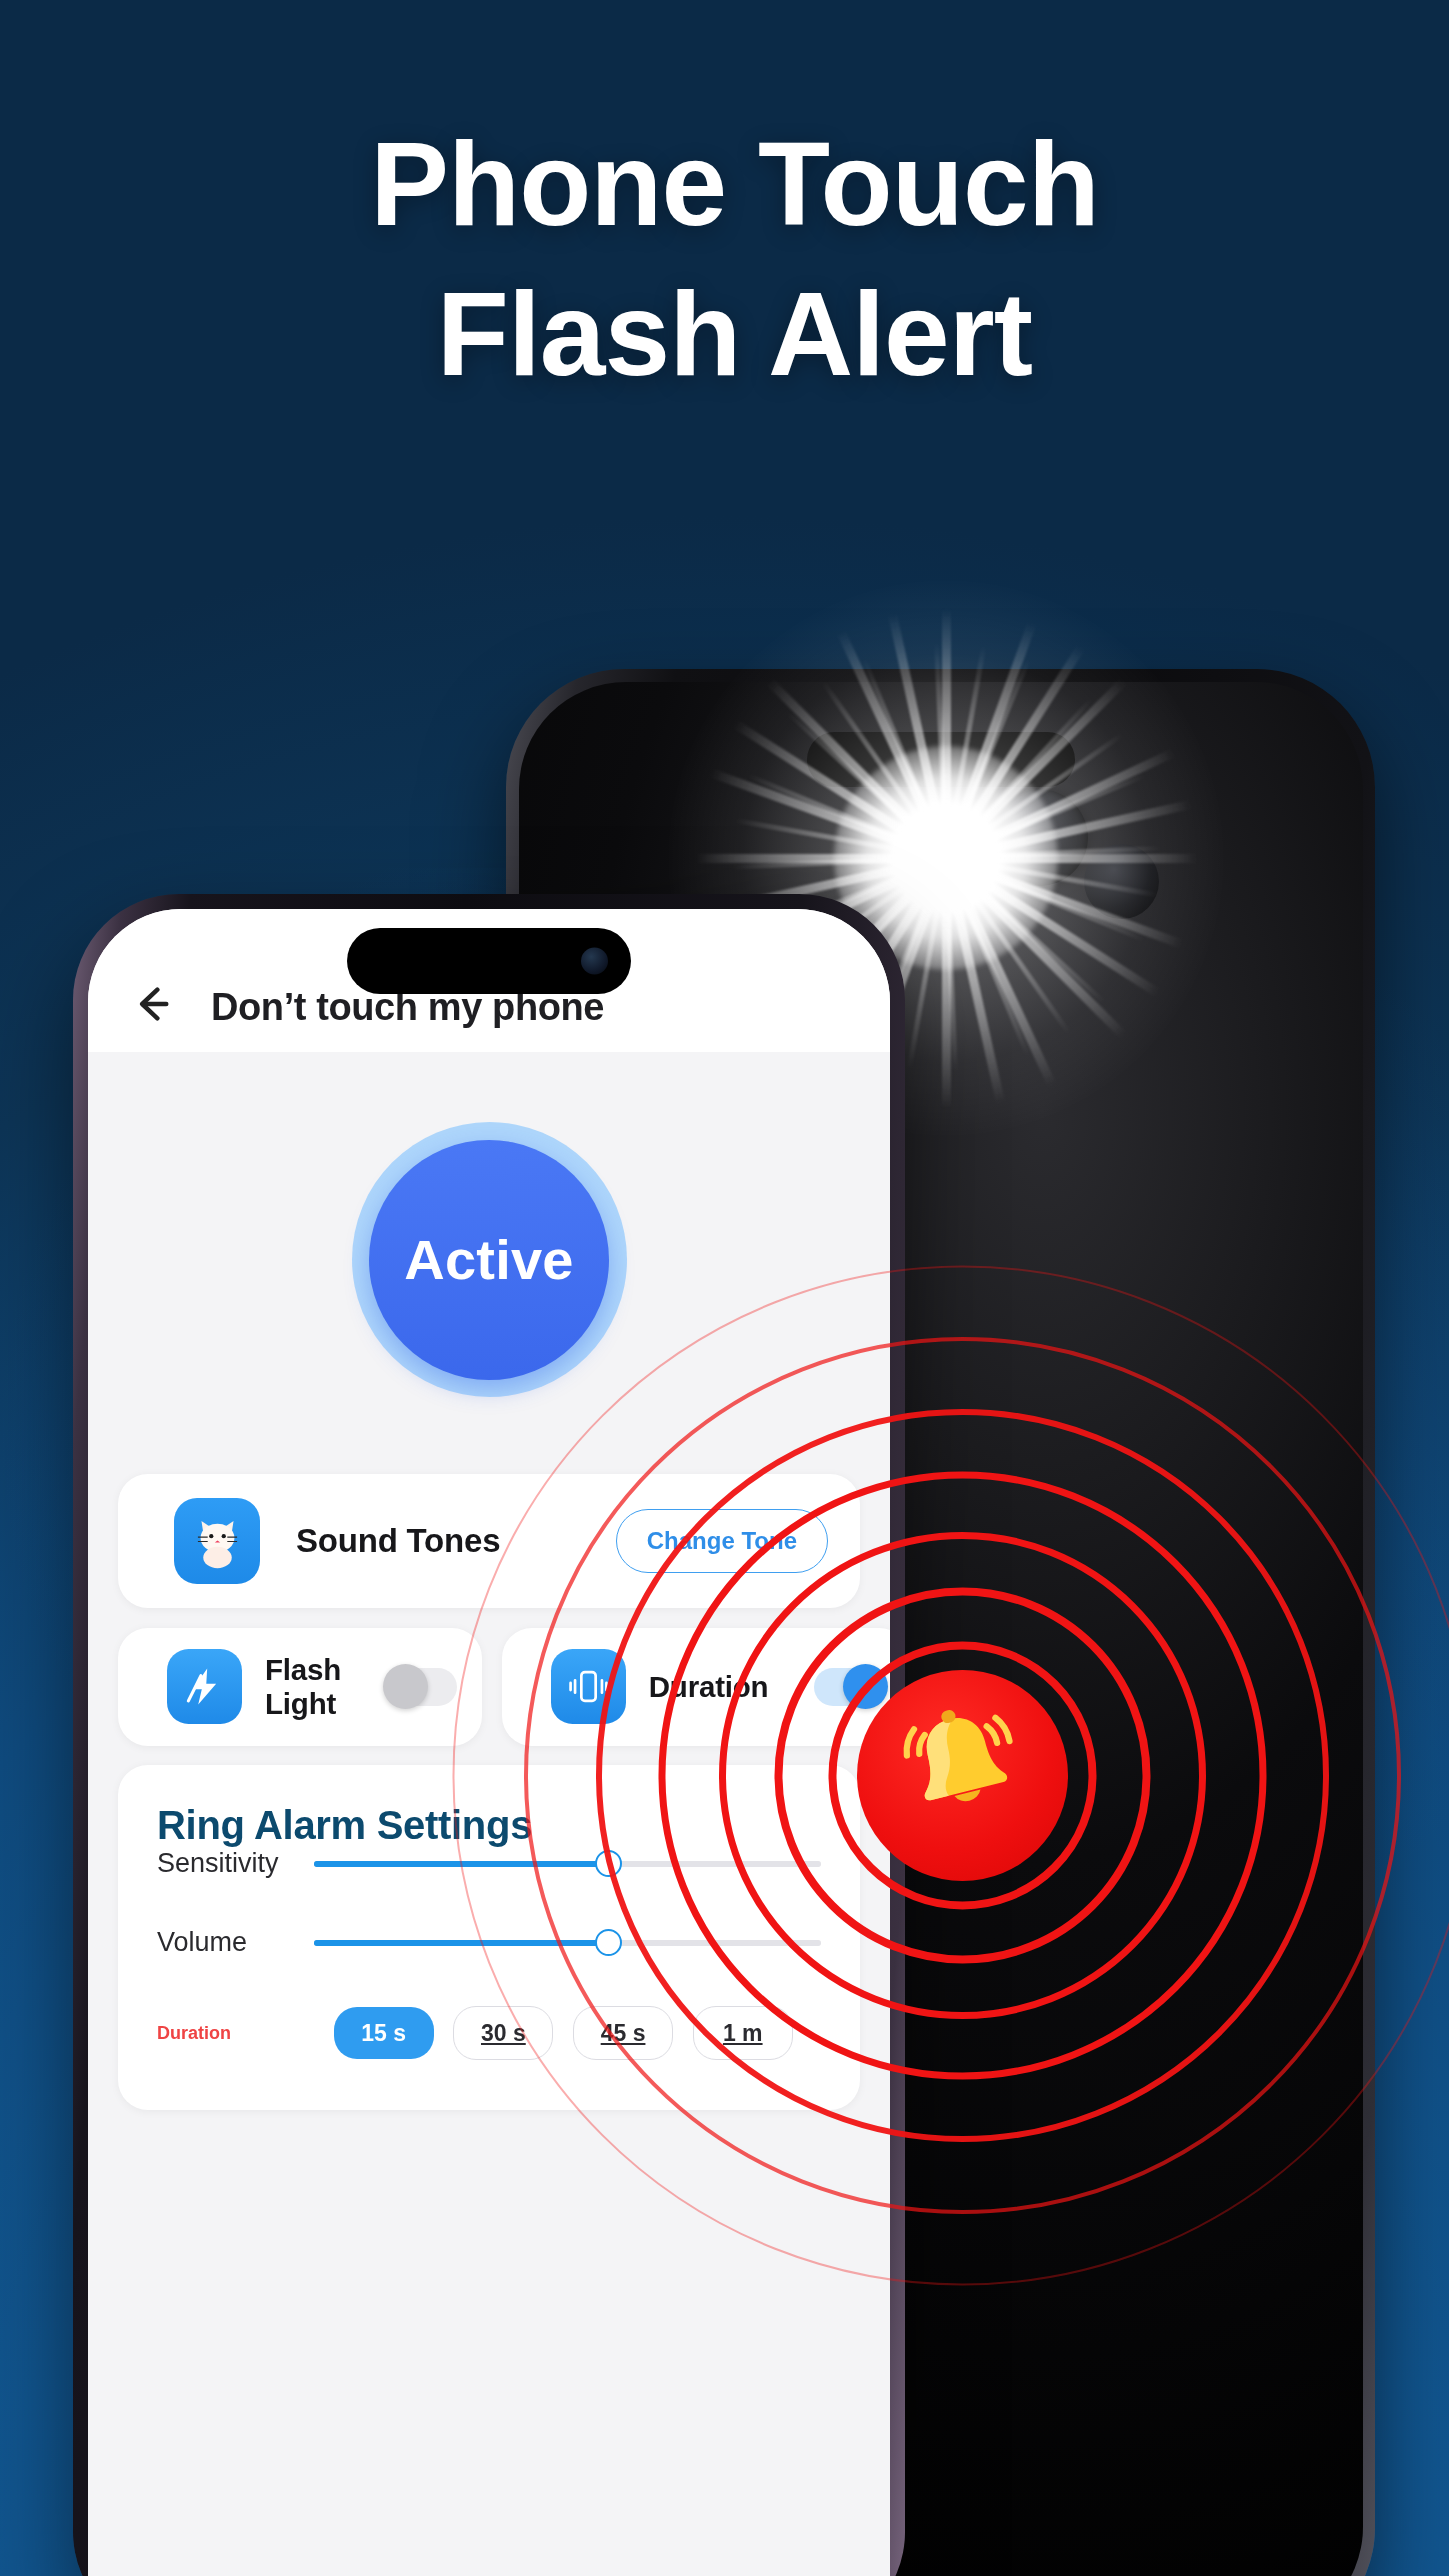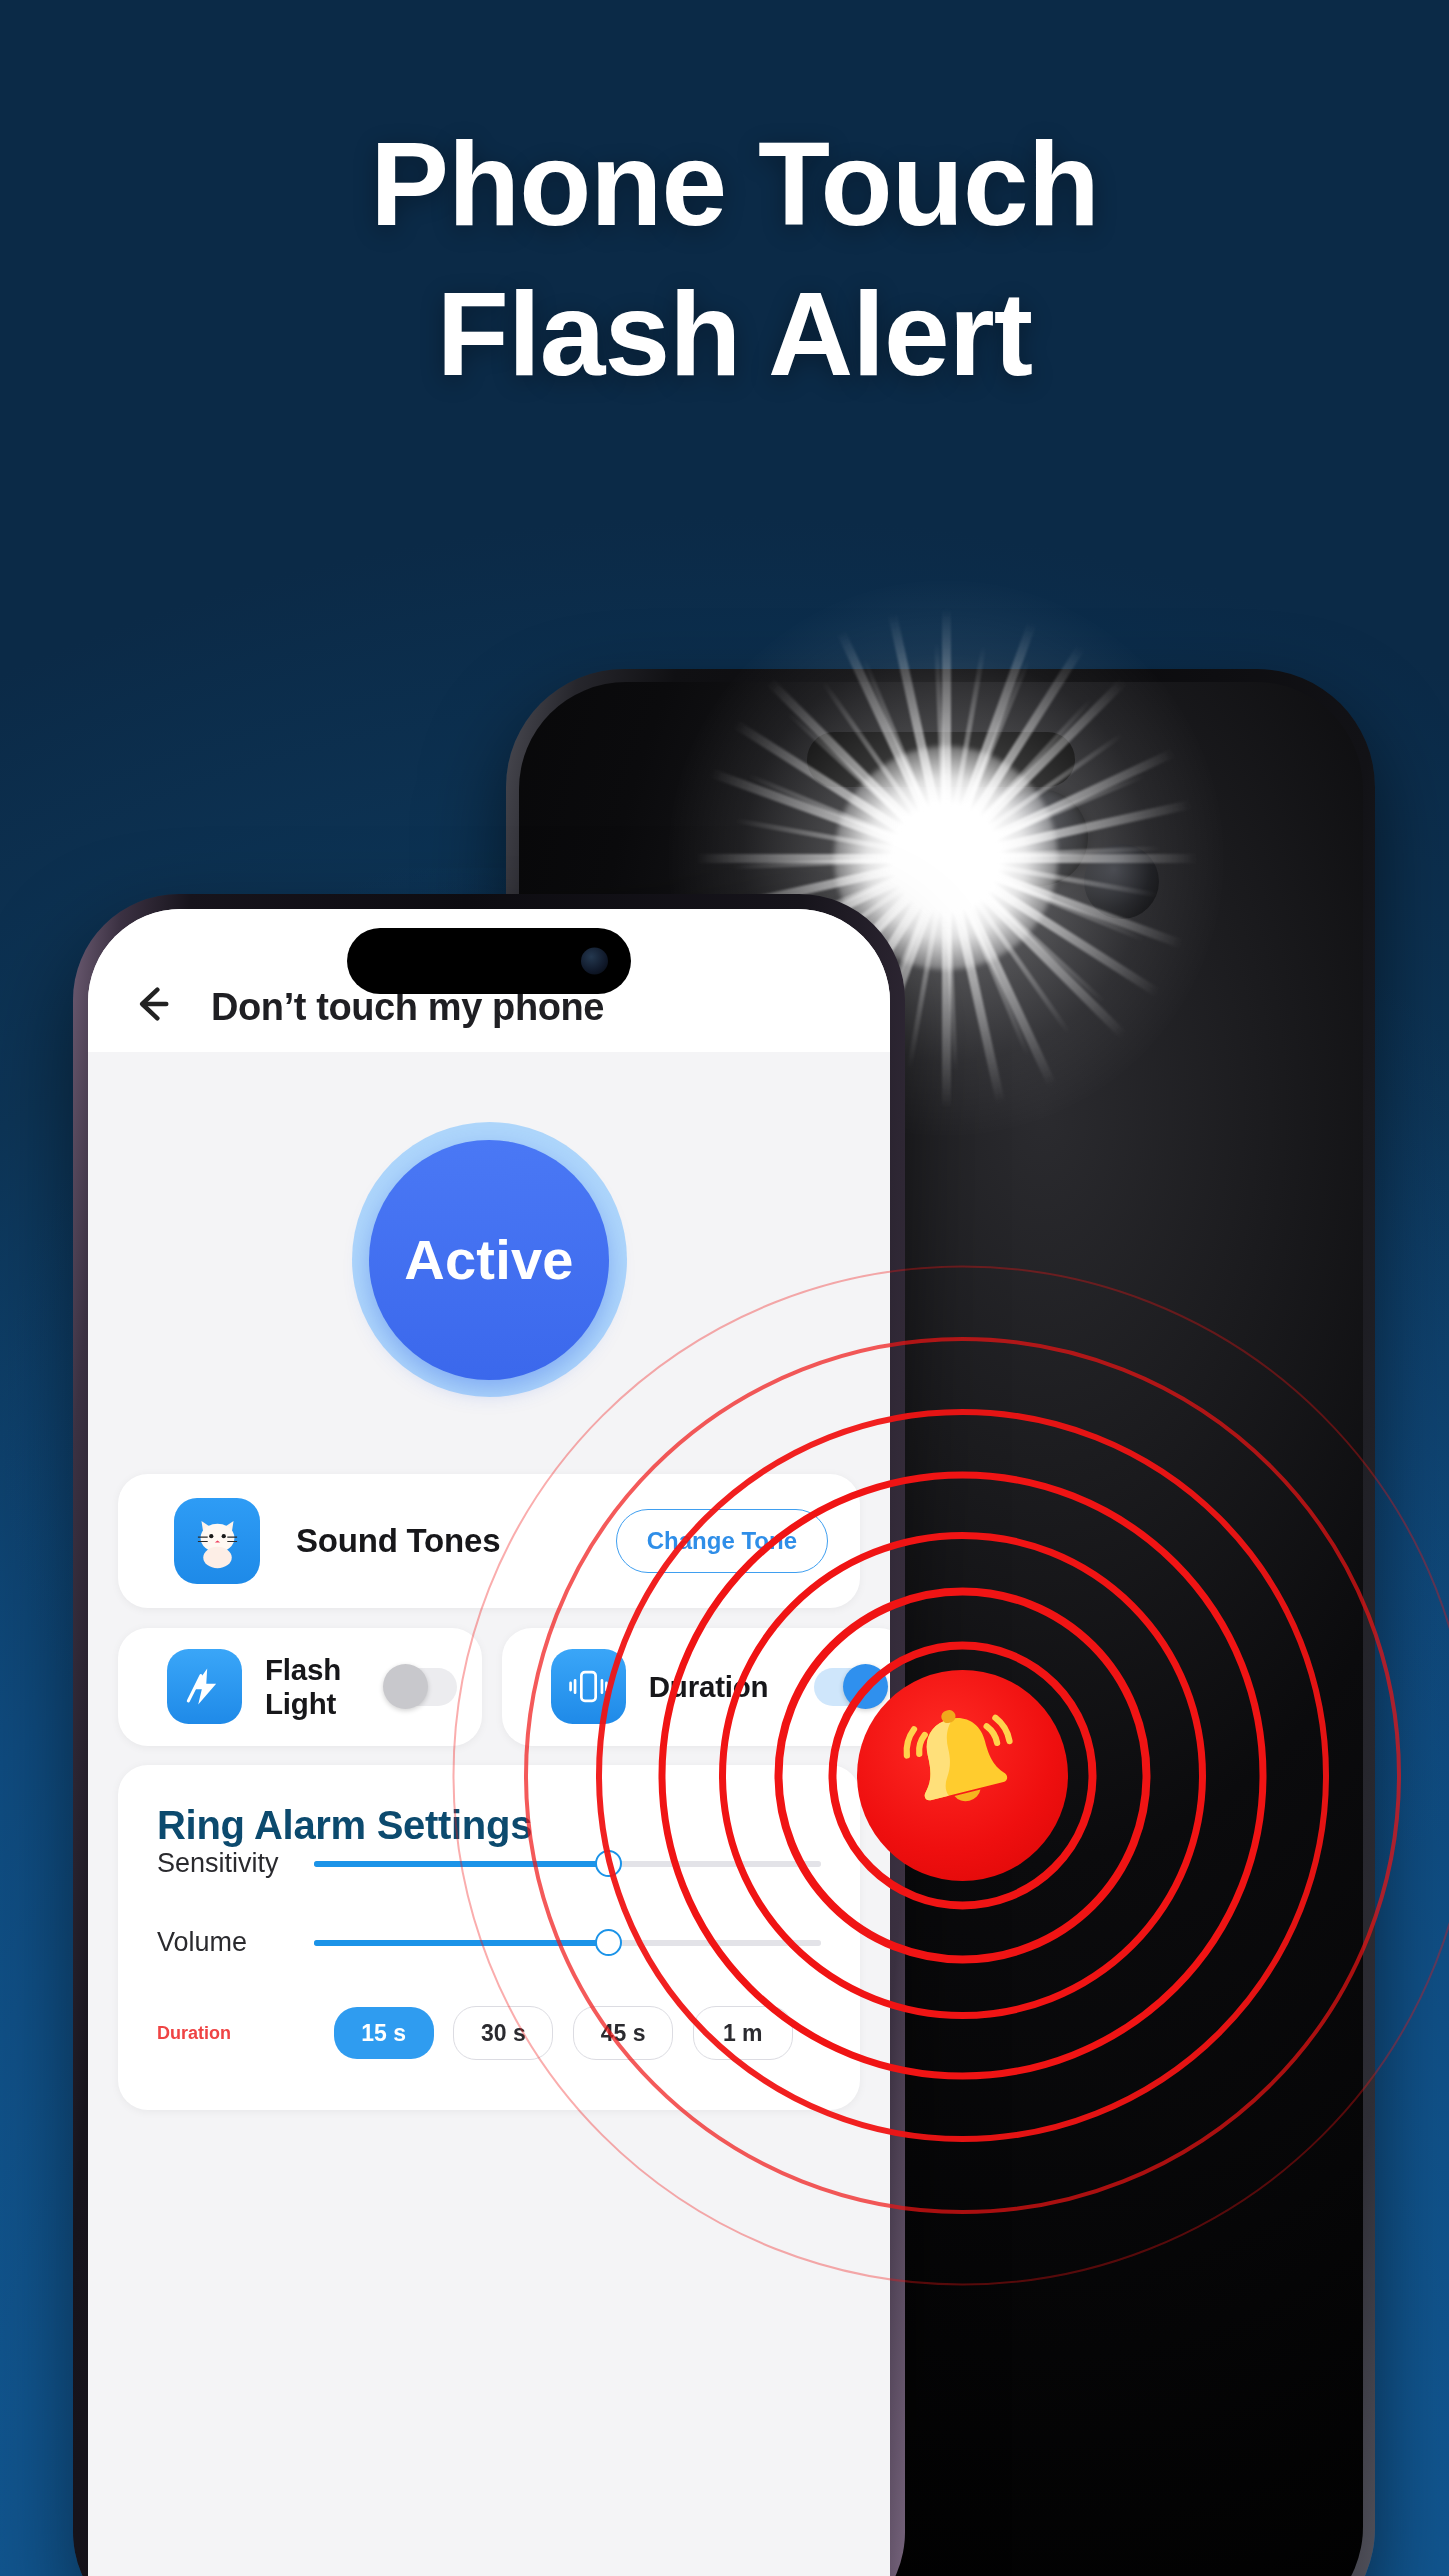--- a/index.html
+++ b/index.html
@@ -189,21 +189,21 @@
     position:absolute; top:50%; width:27px; height:27px; margin-top:-13.4px; margin-left:-13.4px;
     background:#fff; border:2.7px solid #1b93e8; border-radius:50%;
   }
   .dur-row{ display:flex; align-items:center; gap:19.7px; }
   .dur-label{ font-size:18px; color:#ef4444; width:157px; flex:none;font-weight:bold; }
   .pill{
     border-radius:23px; padding:12.5px 0; width:100px; text-align:center;
     font-size:23px; font-weight:600;
   }
   .pill.sel{ background:#2f9cf0; color:#fff; }
-  .pill.unsel{ background:#fff; color:#2b2b30; border:1.8px solid #dcdce2; }
+  .pill.unsel{ background:#fff; color:#2b2b30; border:1.8px solid #dcdce2;text-decoration:underline; }
 
   
   .bell-stage{
     position:absolute; left:962px; top:1775px; transform:translate(-50%,-50%);
     width:1073px; height:1073px; pointer-events:none;
   }
   .rng{
     position:absolute; left:50%; top:50%; transform:translate(-50%,-50%);
     border-radius:50%; border-style:solid; border-color:#f01414;
   }

